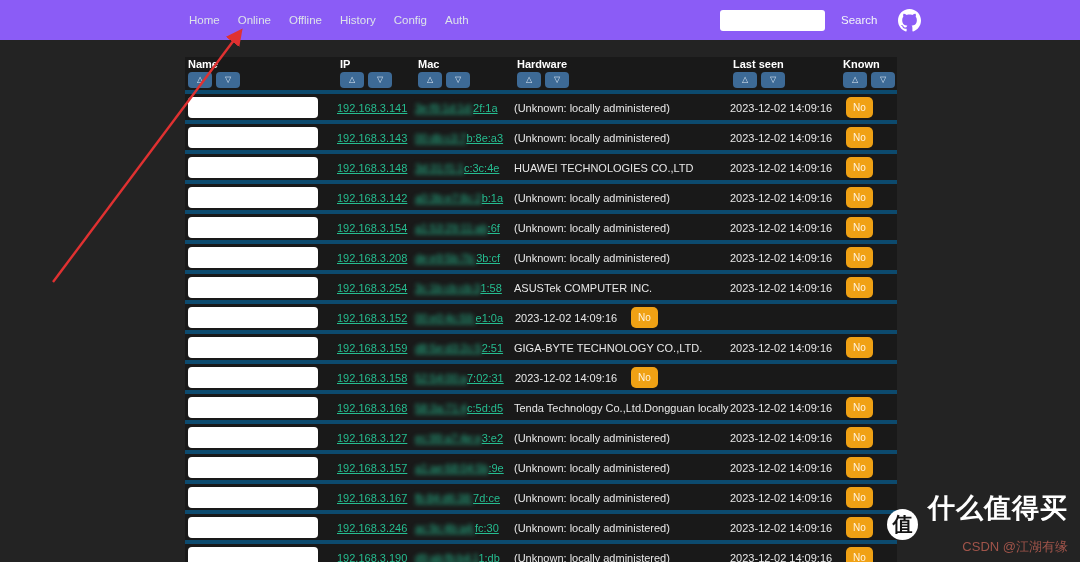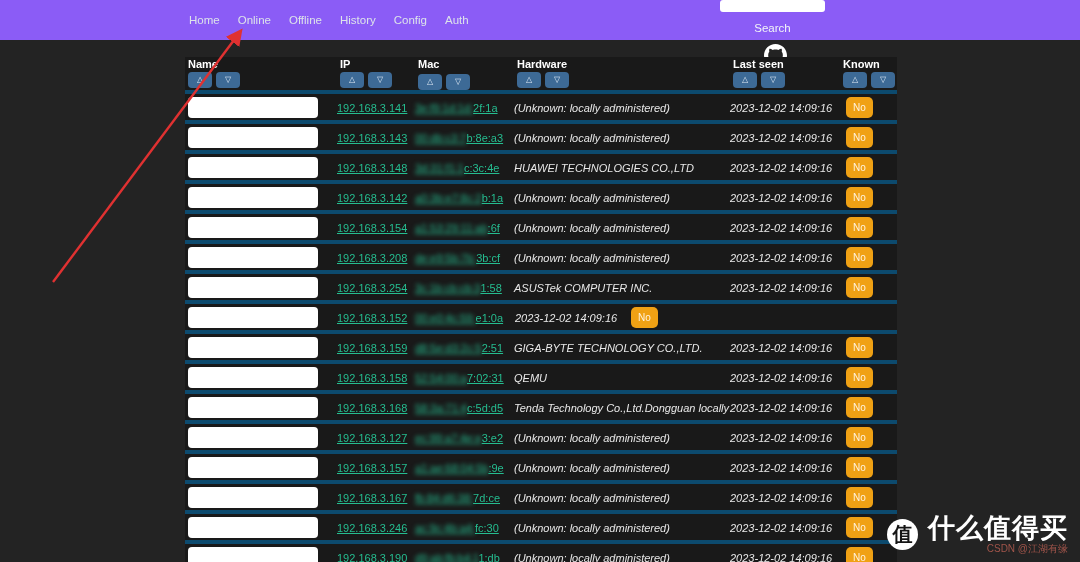--- a/index.html
+++ b/index.html
@@ -18,21 +18,21 @@
     background: #8b5cf6;
     display: flex; align-items: center;
   }
   .nav-items { display: flex; gap: 18px; margin-left: 189px; }
   .nav-item {
     color: #dde3ea; font-size: 11.5px; cursor: pointer;
     background: none; border: none; font-family: inherit;
   }
   .nav-right {
     position: absolute; left: 720px; top: 0; height: 40px;
-    display: flex; align-items: center; gap: 10px; flex-direction: column;
+    display: flex; align-items: center; gap: 16px;
   }
   .search-input {
     width: 105px; height: 21px;
     border: none; border-radius: 3px;
     background: #ffffff; font-size: 11px; padding: 0 5px;
   }
   .search-btn {
     background: none; border: none; color: #f2f5f8;
     font-size: 11.5px; font-family: inherit; cursor: pointer;
   }
@@ -56,31 +56,31 @@
     color: #d9e5f1; font-size: 8px; line-height: 1;
     display: flex; align-items: center; justify-content: center;
     cursor: pointer; padding: 0;
   }
 
   .row {
     display: flex; height: 30px; align-items: center;
     border-top: 4px solid #0c4a6e;
   }
   .c-name { width: 145px; } .c-ip { width: 80px; padding-left: 7px; }
-  .c-mac { width: 100px; padding-left: 5px; justify-content: space-between; } .c-hw { width: 215px; padding-left: 4px; }
+  .c-mac { width: 100px; padding-left: 5px; } .c-hw { width: 215px; padding-left: 4px; }
   .c-seen { width: 115px; padding-left: 5px; } .c-known { width: 57px; }
 
   .name-input {
     width: 130px; height: 21px; margin-left: 3px;
     border: none; border-radius: 4px; background: #ffffff;
     font-size: 11px; padding: 0 5px;
   }
   .link { color: #25bd90; font-size: 11px; text-decoration: underline; cursor: pointer; white-space: nowrap; }
   .mac-masked { filter: blur(2px); }
-  .hw-text, .seen-text { color: #e8e8e8; font-size: 11px; white-space: nowrap; font-style: italic; }
+  .hw-text, .seen-text { color: #e8e8e8; font-size: 11px; white-space: nowrap; }
   .known-btn {
     margin-left: 6px; width: 27px; height: 21px;
     background: #f0a114; border: none; border-radius: 5px;
     color: #fff3dd; font-size: 10px; cursor: pointer; font-family: inherit;
   }
 
   
   .arrow-overlay { position: absolute; top: 0; left: 0; pointer-events: none; }
 
   
@@ -89,21 +89,21 @@
     display: flex; align-items: center; gap: 10px;
   }
   .wm-circle {
     width: 31px; height: 31px; border-radius: 50%;
     background: #ffffff; color: #141414;
     font-size: 20px; font-weight: bold;
     display: flex; align-items: center; justify-content: center;
   }
   .wm-texts { display: flex; flex-direction: column; align-items: flex-end; }
   .wm-brand { font-size: 27px; font-weight: bold; color: #ffffff; letter-spacing: 1px; line-height: 1.05; }
-  .wm-credit { font-size: 10px; color: #a0544a; margin-top: 0px; }
+  .wm-credit { font-size: 13px; color: #a0544a; margin-top: 16px; }
 </style>
 </head>
 <body>
 
 <nav class="navbar">
   <div class="nav-items" id="nav-items">
       <button class="nav-item">Home</button>
       <button class="nav-item">Online</button>
       <button class="nav-item">Offline</button>
       <button class="nav-item">History</button>
@@ -235,21 +235,20 @@
         <div class="c-ip"><a class="link">192.168.3.159</a></div>
         <div class="c-mac"><a class="link"><span class="mac-masked">d8:5e:d3:2c:5</span><span>2:51</span></a></div>
         <div class="c-hw"><span class="hw-text">GIGA-BYTE TECHNOLOGY CO.,LTD.</span></div>
         <div class="c-seen"><span class="seen-text">2023-12-02 14:09:16</span></div>
         <div class="c-known"><button class="known-btn">No</button></div>
       </div>
       <div class="row">
         <div class="c-name"><input class="name-input" type="text" style=""></div>
         <div class="c-ip"><a class="link">192.168.3.158</a></div>
         <div class="c-mac"><a class="link"><span class="mac-masked">52:54:00:a</span><span>7:02:31</span></a></div>
-        <div class="c-hw"><span class="hw-text">QEMU</span></div>
         <div class="c-seen"><span class="seen-text">2023-12-02 14:09:16</span></div>
         <div class="c-known"><button class="known-btn">No</button></div>
       </div>
       <div class="row">
         <div class="c-name"><input class="name-input" type="text" style=""></div>
         <div class="c-ip"><a class="link">192.168.3.168</a></div>
         <div class="c-mac"><a class="link"><span class="mac-masked">58:3a:71:4</span><span>c:5d:d5</span></a></div>
         <div class="c-hw"><span class="hw-text">Tenda Technology Co.,Ltd.Dongguan locally</span></div>
         <div class="c-seen"><span class="seen-text">2023-12-02 14:09:16</span></div>
         <div class="c-known"><button class="known-btn">No</button></div>

